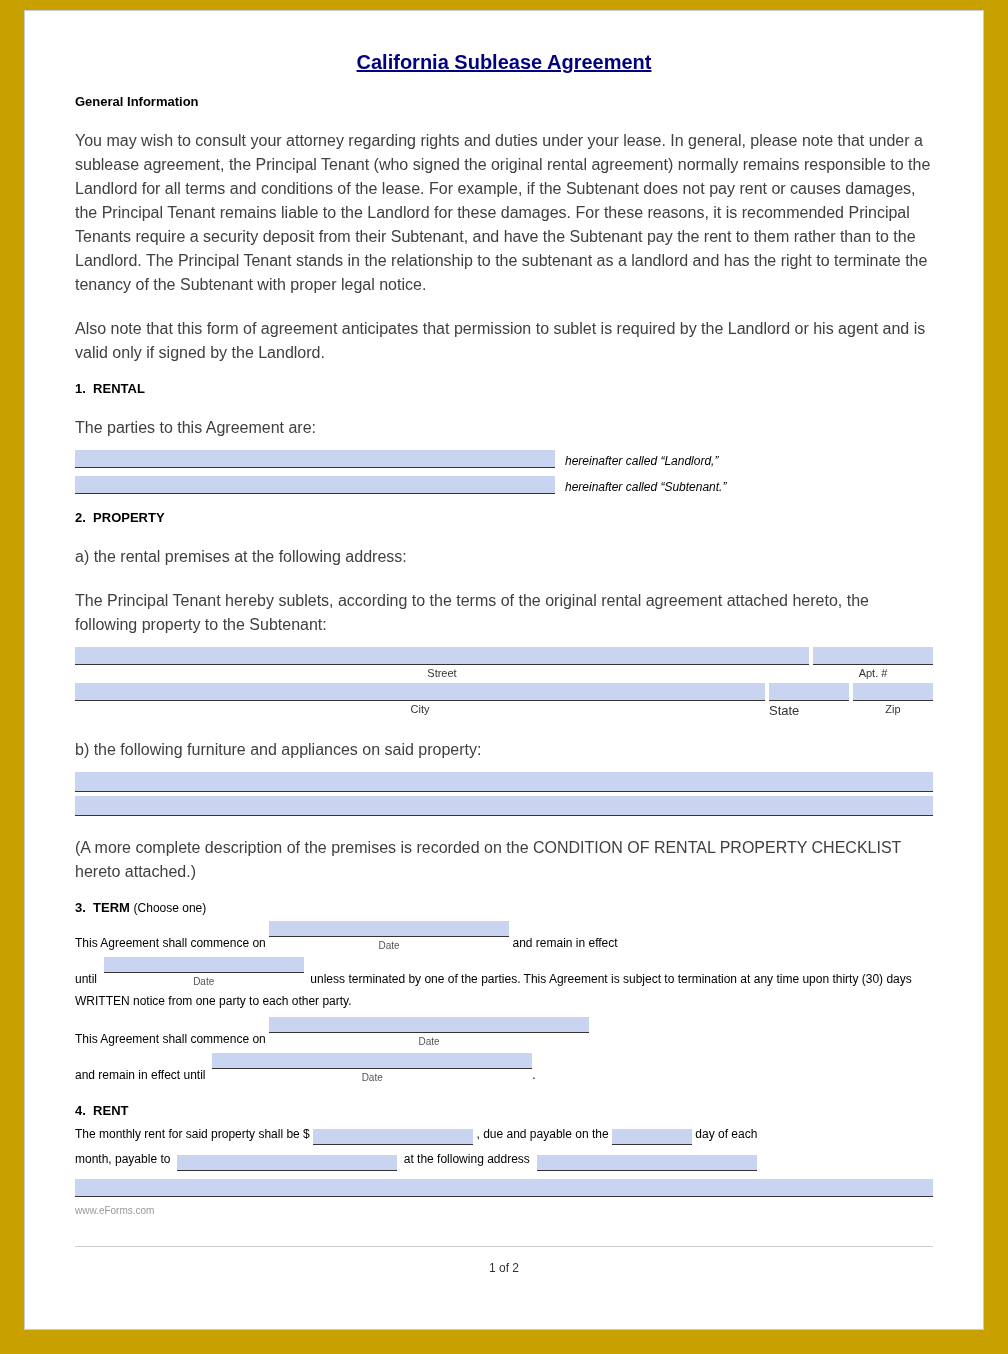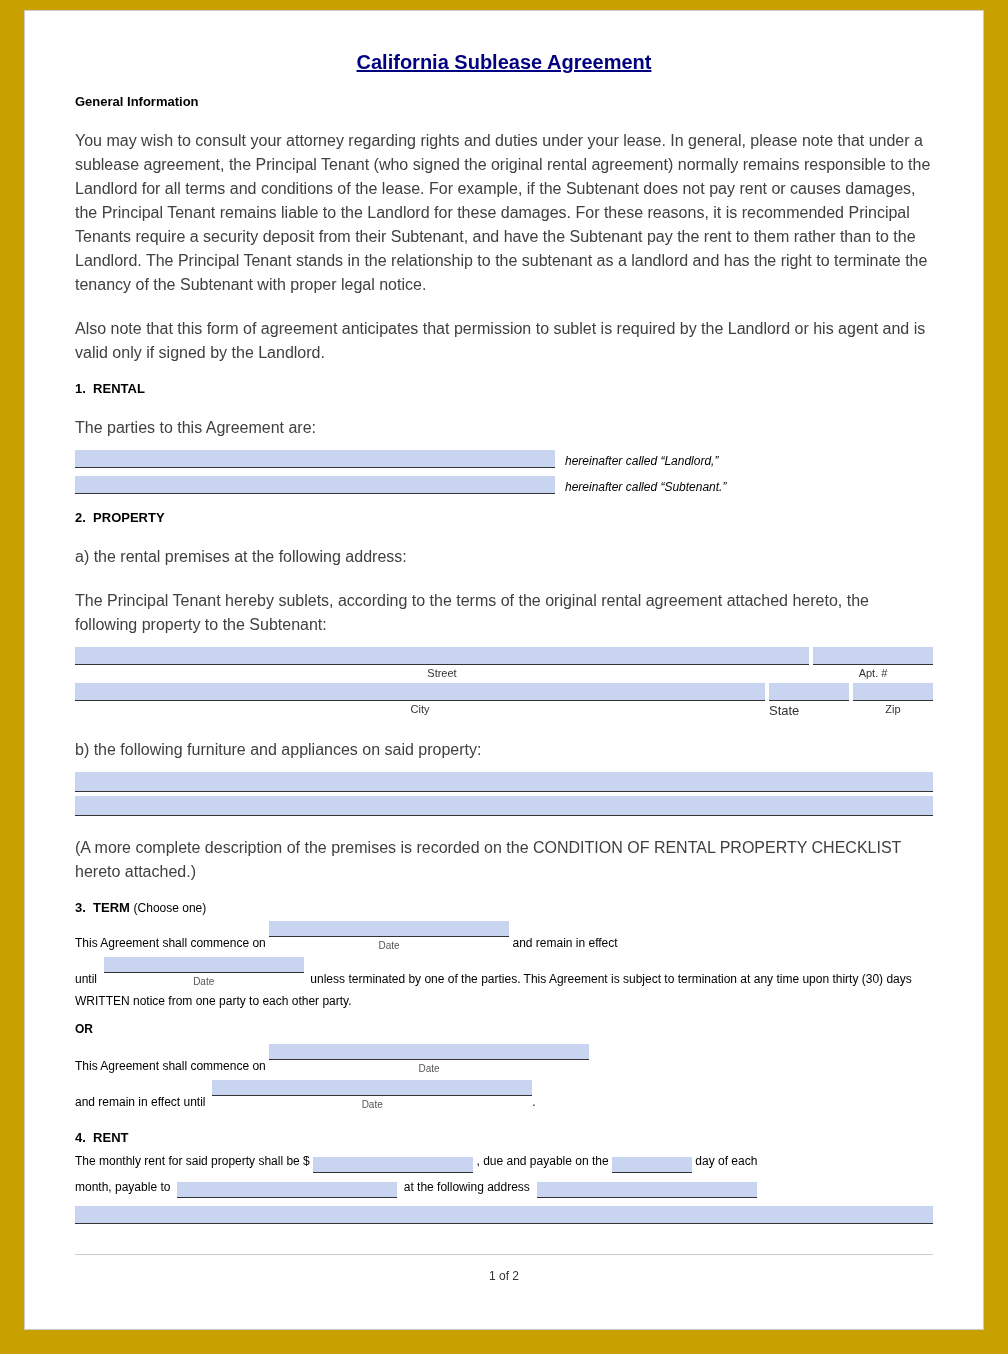--- a/index.html
+++ b/index.html
@@ -320,23 +320,20 @@
     <span>and remain in effect</span>
   </div>
   <div class="term-line" style="margin-top:2px;">
     <span>until</span>&nbsp;
     <span class="inline-field-wrap">
       <span class="underline-field" style="width:200px;"></span>
       <span class="field-label-small">Date</span>
     </span>
     &nbsp;<span>unless terminated by one of the parties. This Agreement is subject to termination at any time upon thirty (30) days WRITTEN notice from one party to each other party.</span>
   </div>
-  <div class="term-line" style="margin-top:6px; font-weight:bold;">
-    <span>OR</span>
-  </div>
 
   <div class="term-line" style="margin-top:4px;">
     <span>This Agreement shall commence on</span>
     <span class="inline-field-wrap">
       <span class="underline-field" style="width:320px;"></span>
       <span class="field-label-small">Date</span>
     </span>
   </div>
   <div class="term-line" style="margin-top:2px;">
     <span>and remain in effect until</span>&nbsp;
@@ -360,18 +357,19 @@
   <div class="rent-line" style="margin-top:4px;">
     <span>month, payable to</span>&nbsp;
     <span class="underline-field" style="width:220px;"></span>&nbsp;
     <span>at the following address</span>&nbsp;
     <span class="underline-field" style="width:220px;"></span>
   </div>
   <div style="margin-top:8px;">
     <span class="underline-field" style="width:100%; display:block; height:18px; background:#c8d4f0; border-bottom:1px solid #333;"></span>
   </div>
 
+  <div class="watermark" style="margin-top:8px;">www.eForms.com</div>
 
   <div class="page-footer">
     <span>1 of 2</span>
   </div>
 
 </div>
 
 </body></html>

